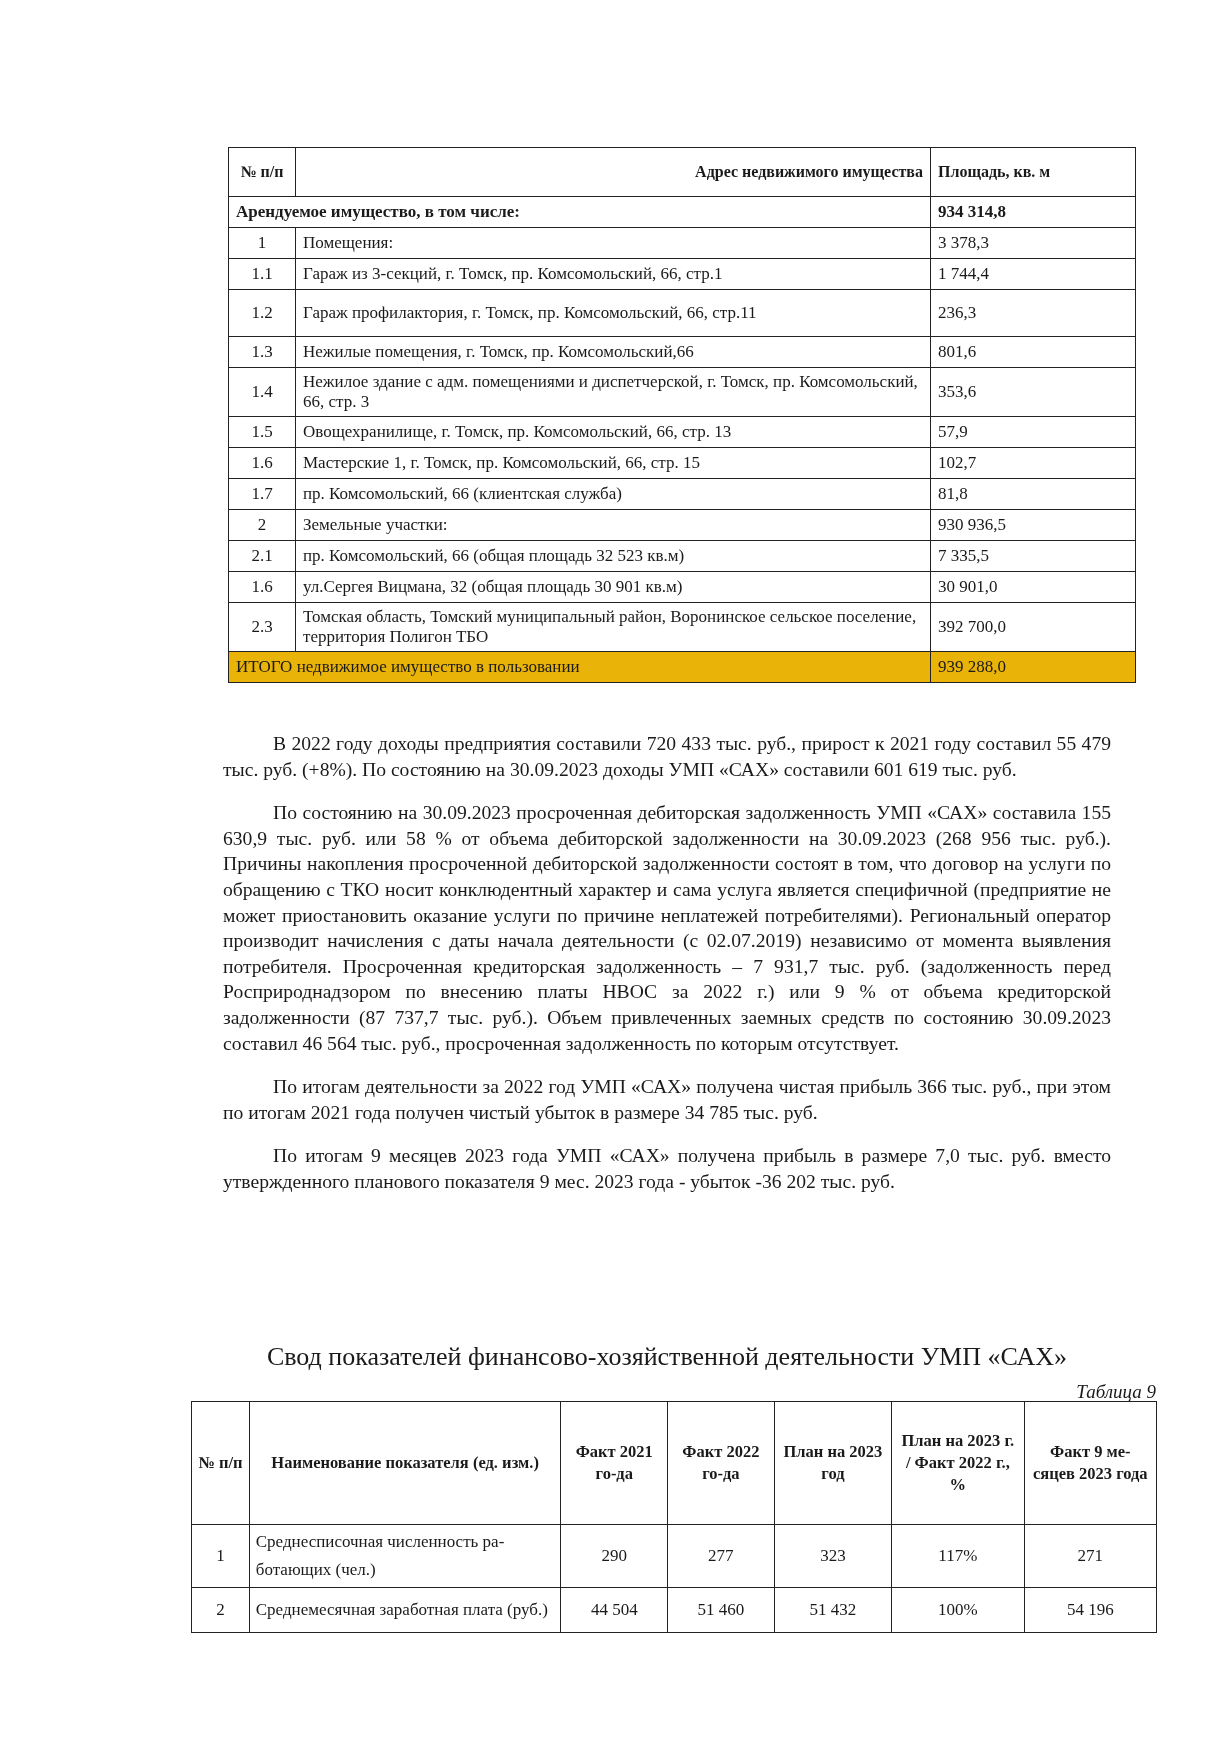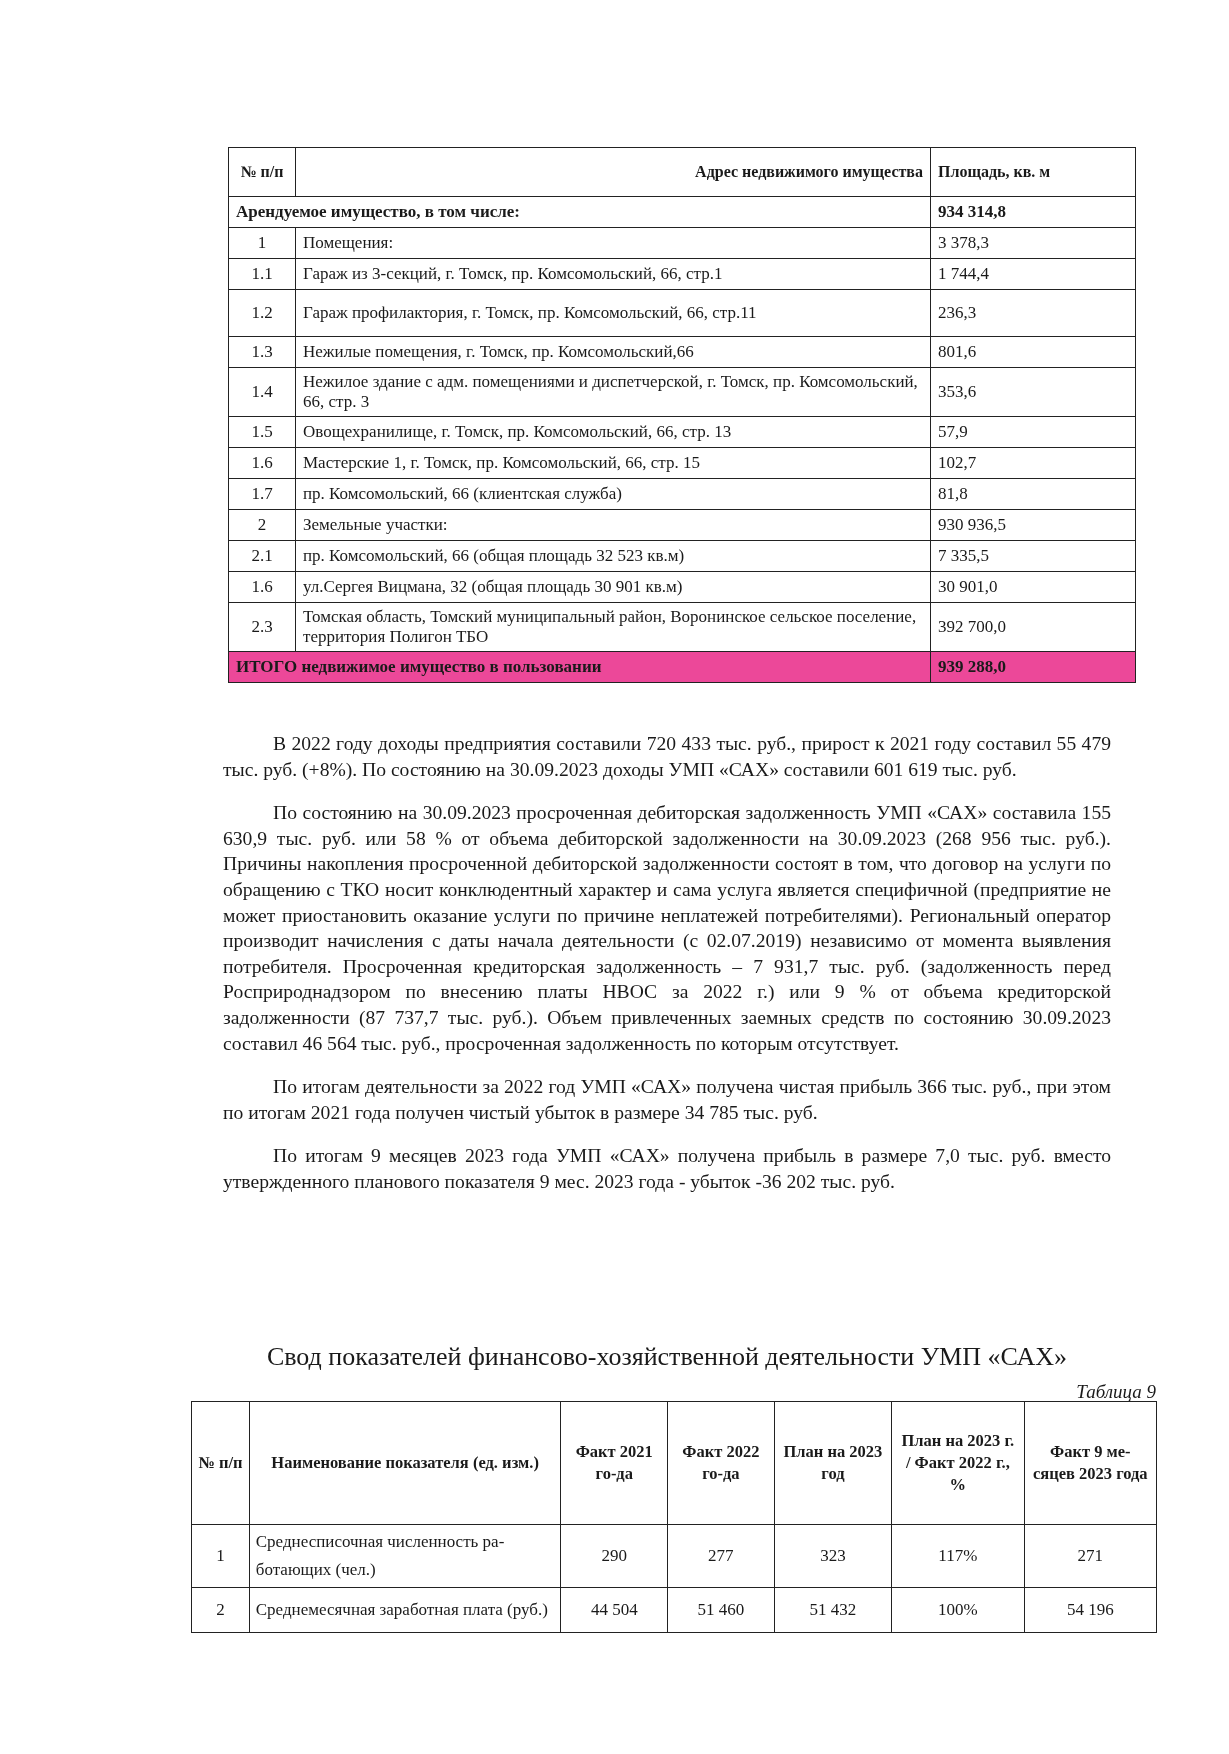--- a/index.html
+++ b/index.html
@@ -13,21 +13,21 @@
   
   table.t1 {
     position: absolute; left: 228px; top: 131px; width: 908px;
     border-collapse: collapse; font-size: 17px;
   }
   table.t1 td, table.t1 th { border: 1.6px solid #222; padding: 2px 7px; vertical-align: middle; }
   table.t1 th { font-weight: bold; font-size: 16px; text-align: right; }
   table.t1 .c-num { width: 52px; text-align: center; }
   table.t1 .c-area { width: 190px; text-align: left; }
   table.t1 .bold { font-weight: bold; }
-  table.t1 tr.total td { background: #ec4899; font-weight: bold; }
+  table.t1 tr.total td { background: #eab308; font-weight: normal; }
   table.t1 tr.h-hdr td, table.t1 tr.h-hdr th { height: 44px; }
   table.t1 tr.h-row td { height: 26px; margin-left: 36px; }
   table.t1 tr.h-tall td { height: 42px; }
   table.t1 tr.h-two td { height: 44px; line-height: 20px; }
 
   
   .body-text {
     position: absolute; left: 205px; top: 697px; width: 924px;
     font-size: 19.6px; line-height: 25.6px; text-align: justify;
   }

